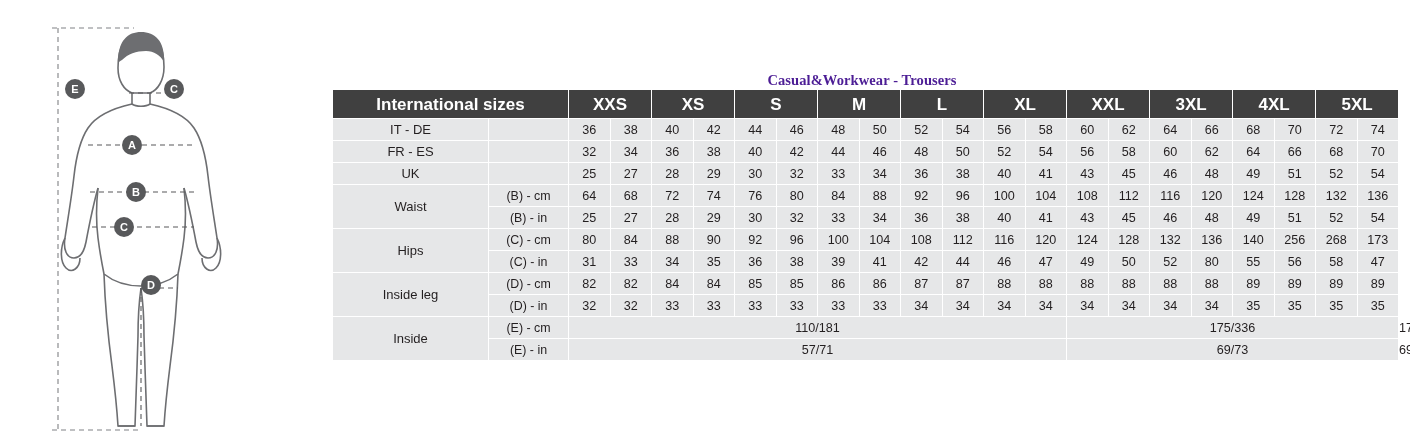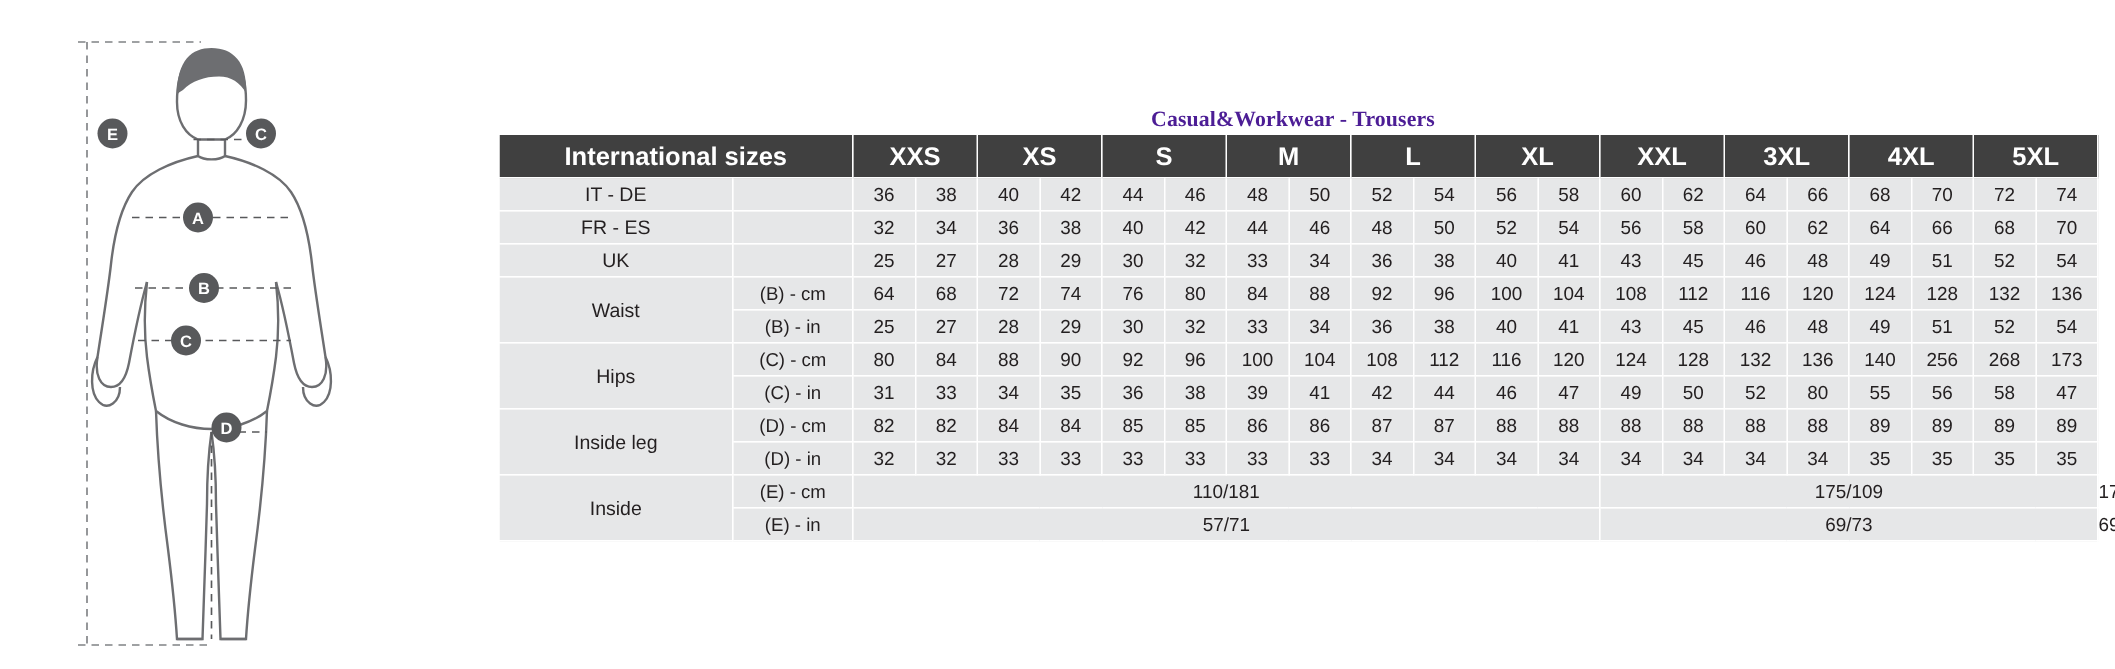--- a/index.html
+++ b/index.html
@@ -431,21 +431,21 @@
             <td class="darker">34</td>
             <td class="lighter">35</td>
             <td class="lighter">35</td>
             <td class="darker">35</td>
             <td class="darker">35</td>
           </tr>
           <tr>
             <td rowspan="2" class="rowlabel">Inside</td>
             <td class="sublabel">(E) - cm</td>
             <td colspan="12" class="lighter">110/181</td>
-            <td colspan="8" class="darker">175/109</td>
+            <td colspan="8" class="darker">175/336</td>
             <td colspan="20" class="lighter">175/189</td>
           </tr>
           <tr>
             <td class="sublabel">(E) - in</td>
             <td colspan="12" class="lighter">57/71</td>
             <td colspan="8" class="darker">69/73</td>
             <td colspan="20" class="lighter">69/75</td>
           </tr>
         </tbody>
     </table>

